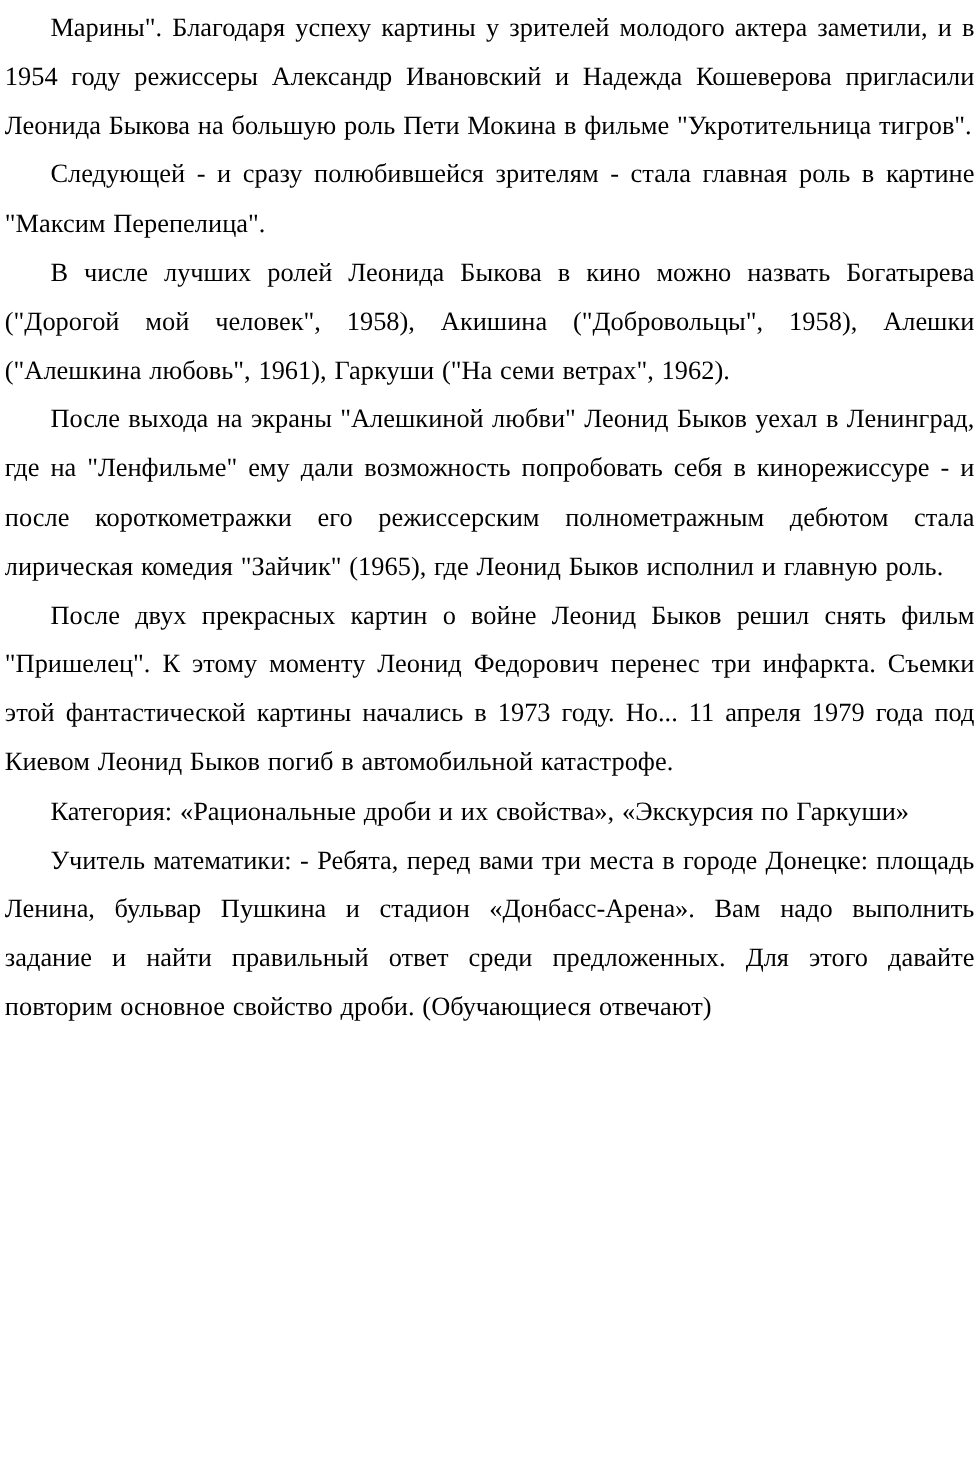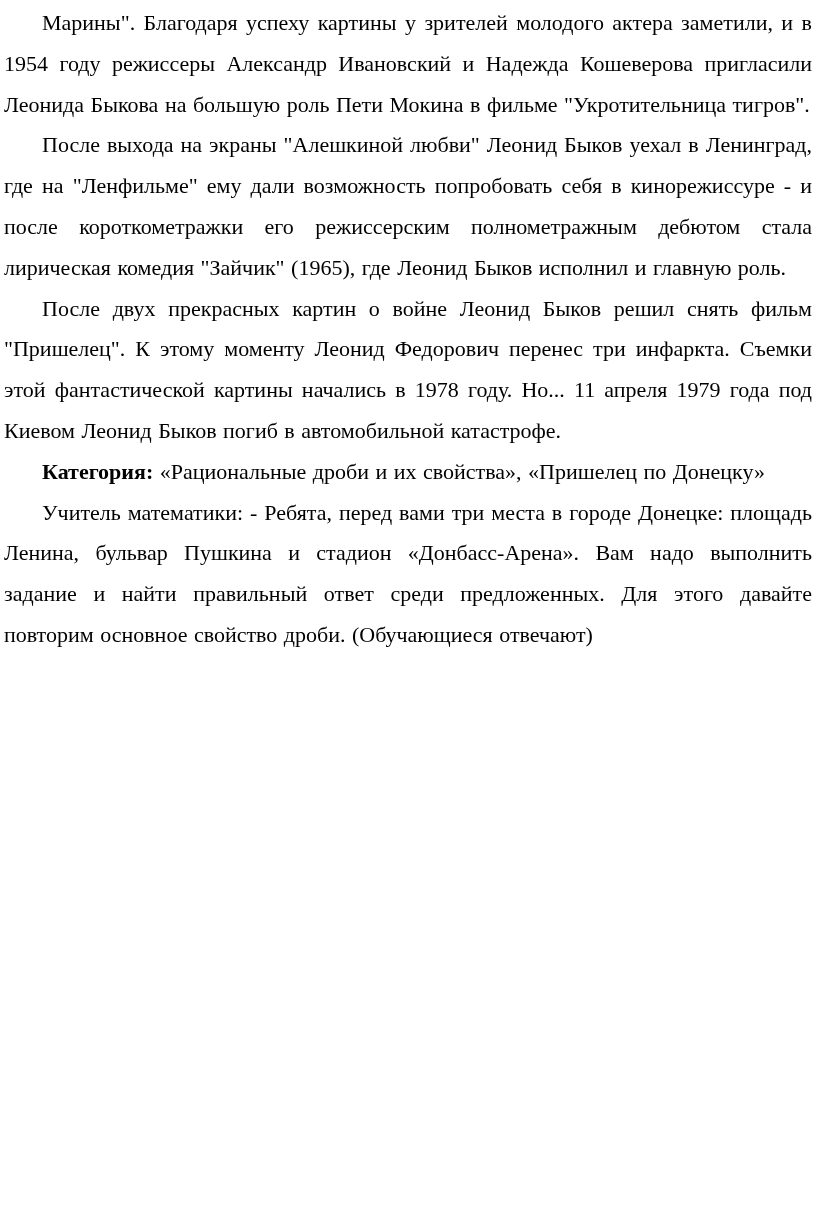--- a/index.html
+++ b/index.html
@@ -25,29 +25,31 @@
     line-height: 40.8px;
     color: #000000;
   }
   .doc-body p {
     margin: 0;
     text-align: justify;
     text-indent: 38px;
     word-spacing: 1px;
   }
   .run-bold {
-    font-weight: bold;
+    font-weight: normal;
   }
   .run-underline {
   }
 </style>
 </head>
 <body>
 
 <div class="page">
   <div class="doc-body">
       <p><span>Марины". Благодаря успеху картины у зрителей молодого актера заметили, и в 1954 году режиссеры Александр Ивановский и Надежда Кошеверова пригласили Леонида Быкова на большую роль Пети Мокина в фильме "Укротительница тигров".</span></p>
+      <p><span>Следующей - и сразу полюбившейся зрителям - стала главная роль в картине "Максим Перепелица".</span></p>
+      <p><span>В числе лучших ролей Леонида Быкова в кино можно назвать Богатырева ("Дорогой мой человек", 1958), Акишина ("Добровольцы", 1958), Алешки ("Алешкина любовь", 1961), Гаркуши ("На семи ветрах", 1962).</span></p>
       <p><span>После выхода на экраны "Алешкиной любви" Леонид Быков уехал в Ленинград, где на "Ленфильме" ему дали возможность попробовать себя в кинорежиссуре - и после короткометражки его режиссерским полнометражным дебютом стала лирическая комедия "Зайчик" (1965), где Леонид Быков исполнил и главную роль.</span></p>
-      <p><span>После двух прекрасных картин о войне Леонид Быков решил снять фильм "Пришелец". К этому моменту Леонид Федорович перенес три инфаркта. Съемки этой фантастической картины начались в 1978 году. Но... 11 апреля 1979 года под Киевом Леонид Быков погиб в автомобильной катастрофе.</span></p>
-      <p><span class="run-bold">Категория: </span><span>«Рациональные дроби и их свойства», «Пришелец по Донецку»</span></p>
+      <p><span>После двух прекрасных картин о войне Леонид Быков решил снять фильм "Пришелец". К этому моменту Леонид Федорович перенес три инфаркта. Съемки этой фантастической картины начались в 1973 году. Но... 11 апреля 1979 года под Киевом Леонид Быков погиб в автомобильной катастрофе.</span></p>
+      <p><span class="run-bold">Категория: </span><span>«Рациональные дроби и их свойства», «Экскурсия по Гаркуши»</span></p>
       <p><span class="run-underline">Учитель математики:</span><span> - Ребята, перед вами три места в городе Донецке: площадь Ленина, бульвар Пушкина и стадион «Донбасс-Арена». Вам надо выполнить задание и найти правильный ответ среди предложенных. Для этого давайте повторим основное свойство дроби. (Обучающиеся отвечают)</span></p>
     </div>
 </div>
 
 </body></html>

